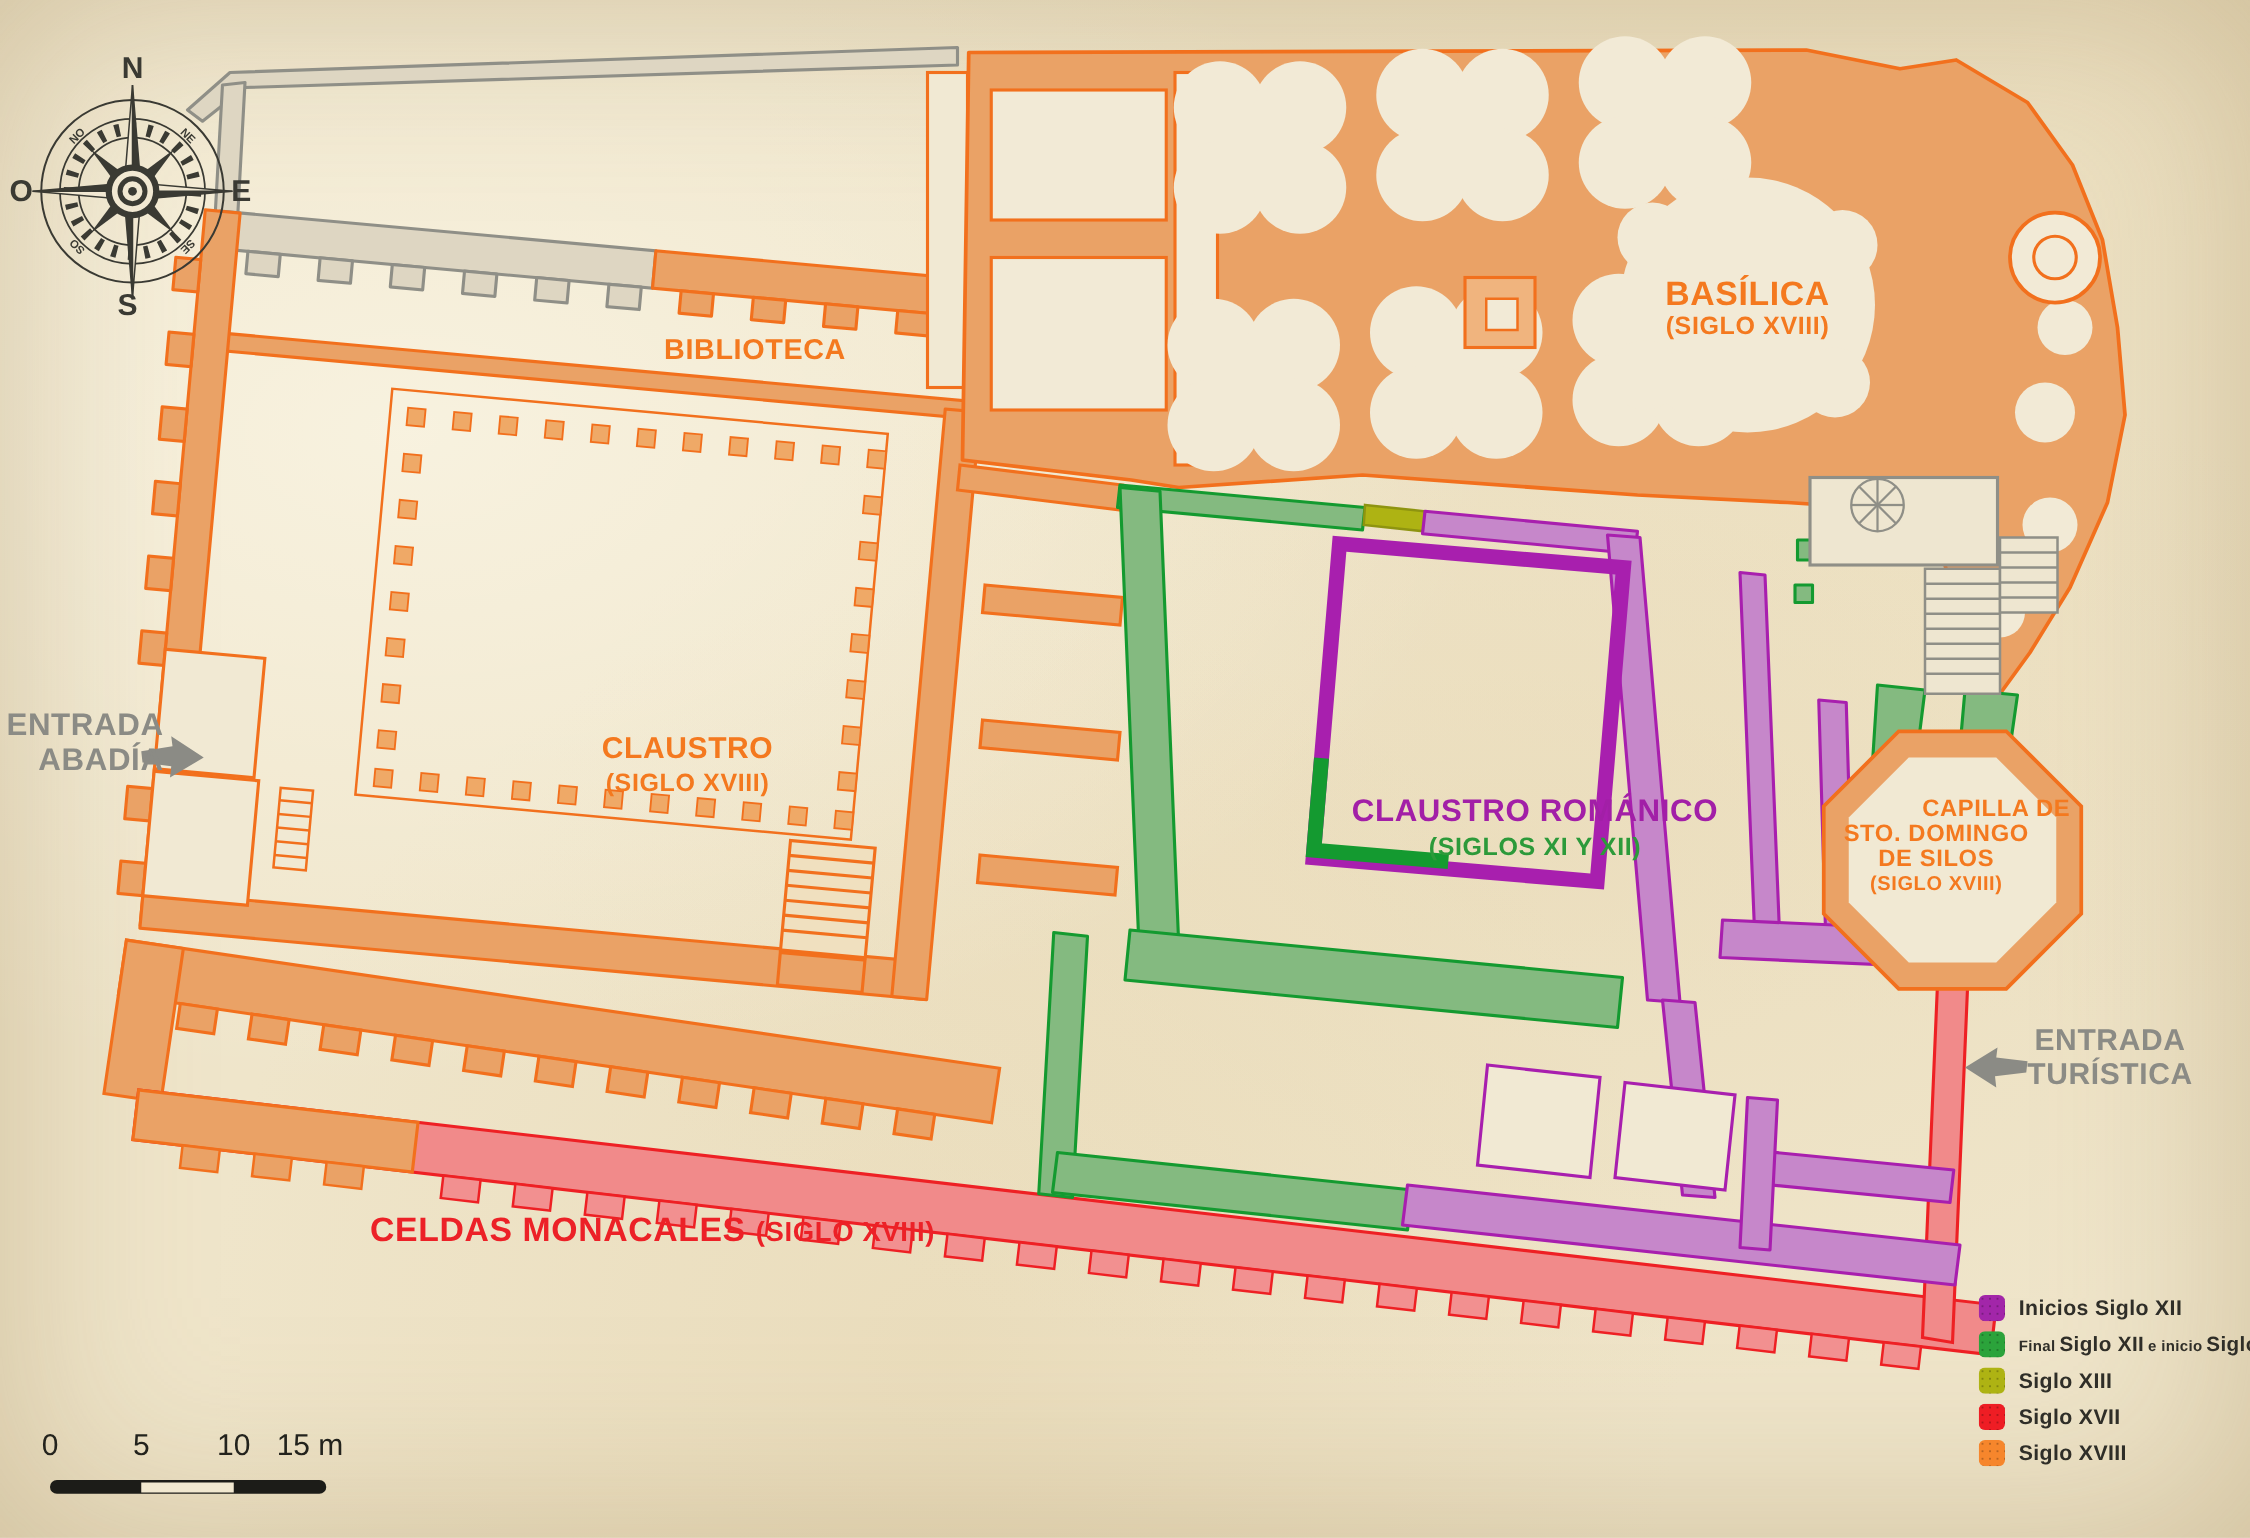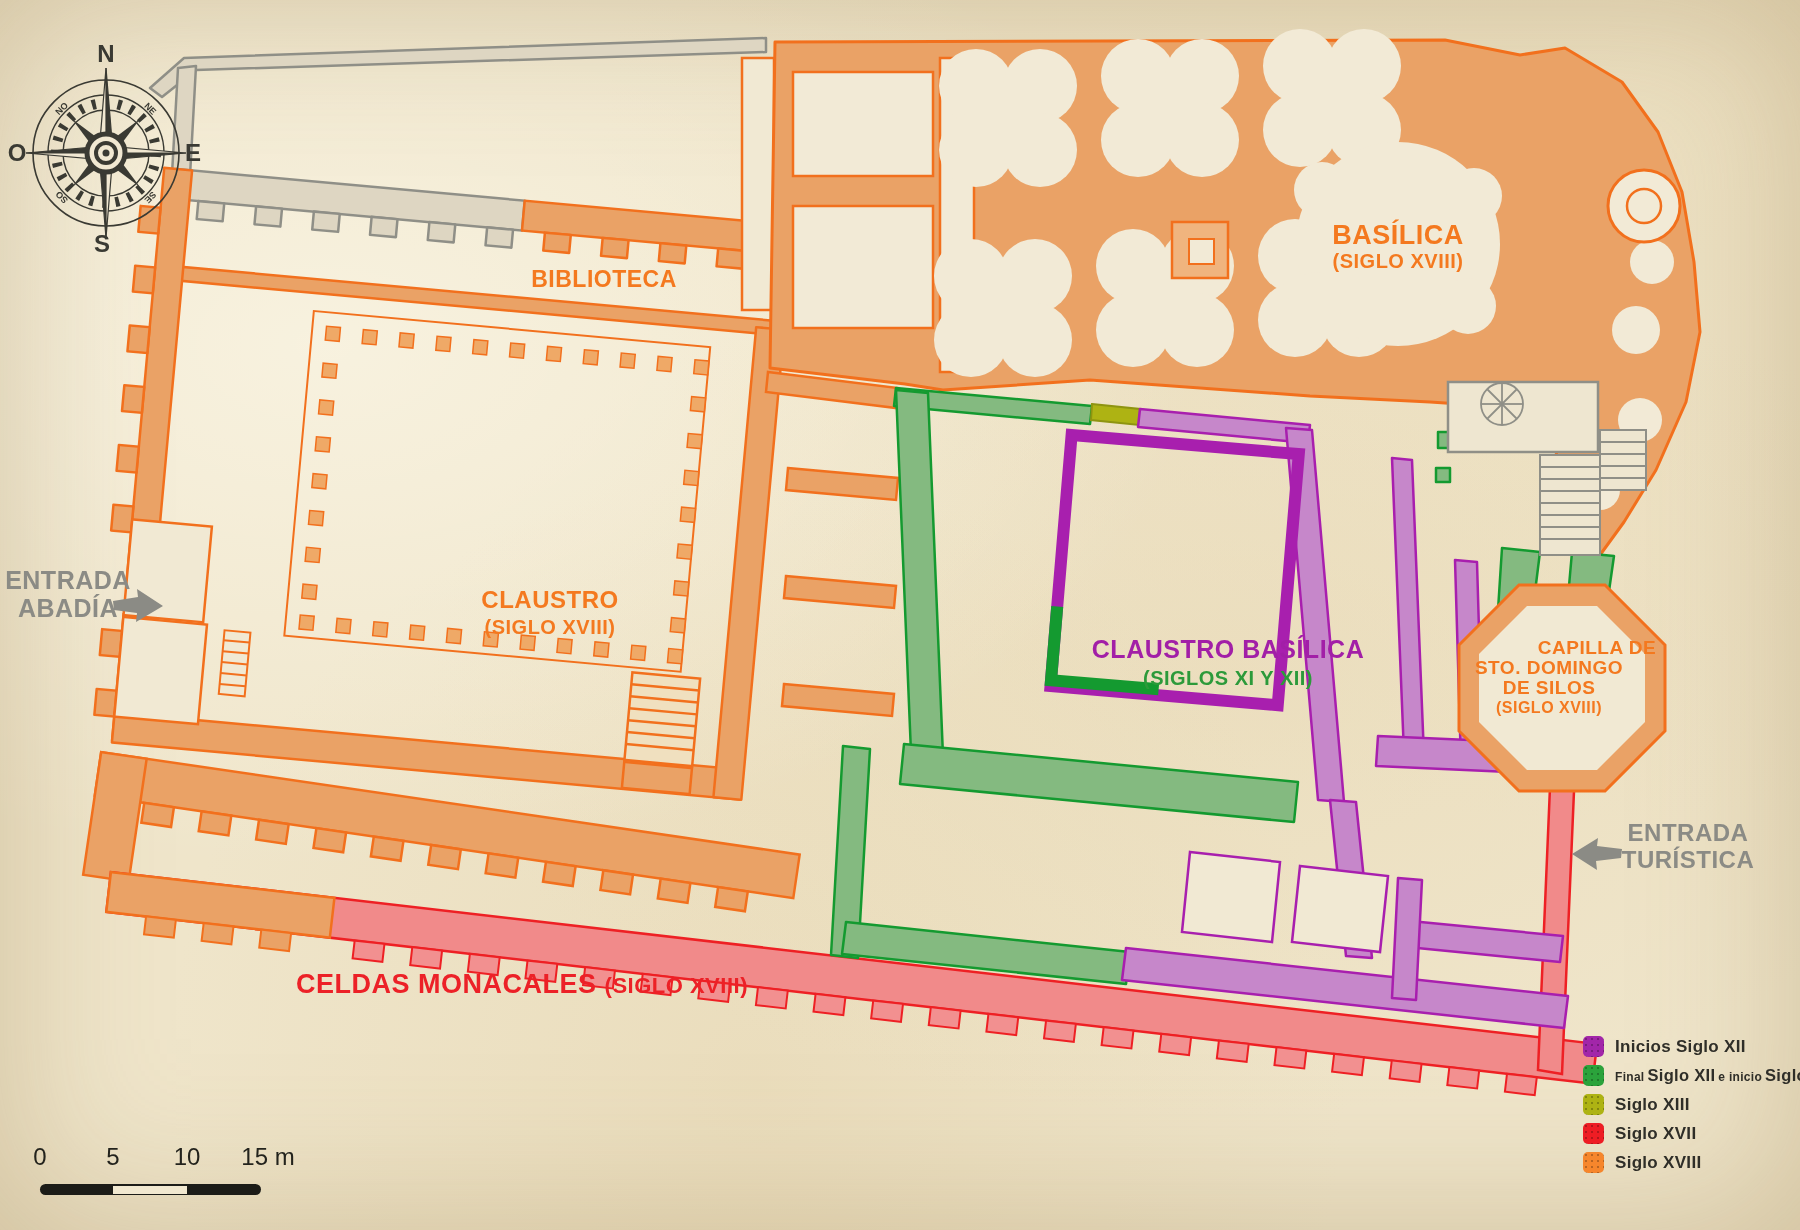--- a/index.html
+++ b/index.html
@@ -406,35 +406,35 @@
 </svg>
 
 <div class="lbl orange-t" style="left:604px;top:280px;font-size:23px;">BIBLIOTECA</div>
 
 <div class="lbl orange-t" style="left:550px;top:600px;font-size:24px;">CLAUSTRO</div>
 <div class="lbl orange-t" style="left:550px;top:627px;font-size:20px;">(SIGLO XVIII)</div>
 
 <div class="lbl orange-t" style="left:1398px;top:235px;font-size:27px;">BASÍLICA</div>
 <div class="lbl orange-t" style="left:1398px;top:261px;font-size:20px;">(SIGLO XVIII)</div>
 
-<div class="lbl purple-t" style="left:1228px;top:649px;font-size:25px;">CLAUSTRO BASÍLICA</div>
+<div class="lbl purple-t" style="left:1228px;top:649px;font-size:25px;">CLAUSTRO ROMÁNICO</div>
 <div class="lbl green-t" style="left:1228px;top:678px;font-size:20px;">(SIGLOS XI Y XII)</div>
 
 <div class="lbl orange-t cap-lbl" style="left:1549px;top:648px;margin-left:48px;">CAPILLA DE</div>
 <div class="lbl orange-t cap-lbl" style="left:1549px;top:668px;">STO. DOMINGO</div>
 <div class="lbl orange-t cap-lbl" style="left:1549px;top:688px;">DE SILOS</div>
 <div class="lbl orange-t" style="left:1549px;top:708px;font-size:16px;">(SIGLO XVIII)</div>
 
 <div class="lbl red-t" style="left:522px;top:984px;font-size:27px;">
   <span>CELDAS MONACALES</span> <span style="font-size:22px;">(SIGLO XVIII)</span>
 </div>
 
 <div class="lbl gray-t" style="left:68px;top:594px;font-size:25px;transform:translate(-50%,-50%);">
   <div>ENTRADA</div>
-  <div style="text-align:center;">ABADÍA</div>
+  <div style="text-align:right;">ABADÍA</div>
 </div>
 
 <div class="lbl gray-t" style="left:1688px;top:847px;font-size:24px;">
   <div>ENTRADA</div>
   <div>TURÍSTICA</div>
 </div>
 
 <div class="legend">
   <div class="lg-row">
     <span class="sw sw0"></span>
@@ -456,18 +456,18 @@
   </div>
   <div class="lg-row">
     <span class="sw sw4"></span>
     <span class="lg-label">Siglo XVIII</span>
   </div>
 </div>
 
 <span class="tick" style="left:40px;top:1143px;">0</span>
 <span class="tick" style="left:113px;top:1143px;">5</span>
 <span class="tick" style="left:187px;top:1143px;">10</span>
-<span class="tick" style="left:268px;top:1143px;">15 m</span>
+<span class="tick" style="left:248px;top:1143px;">15 m</span>
 <div class="bar">
   <div class="bar-mid"></div>
 </div>
 
 </div>
 
 </body></html>

